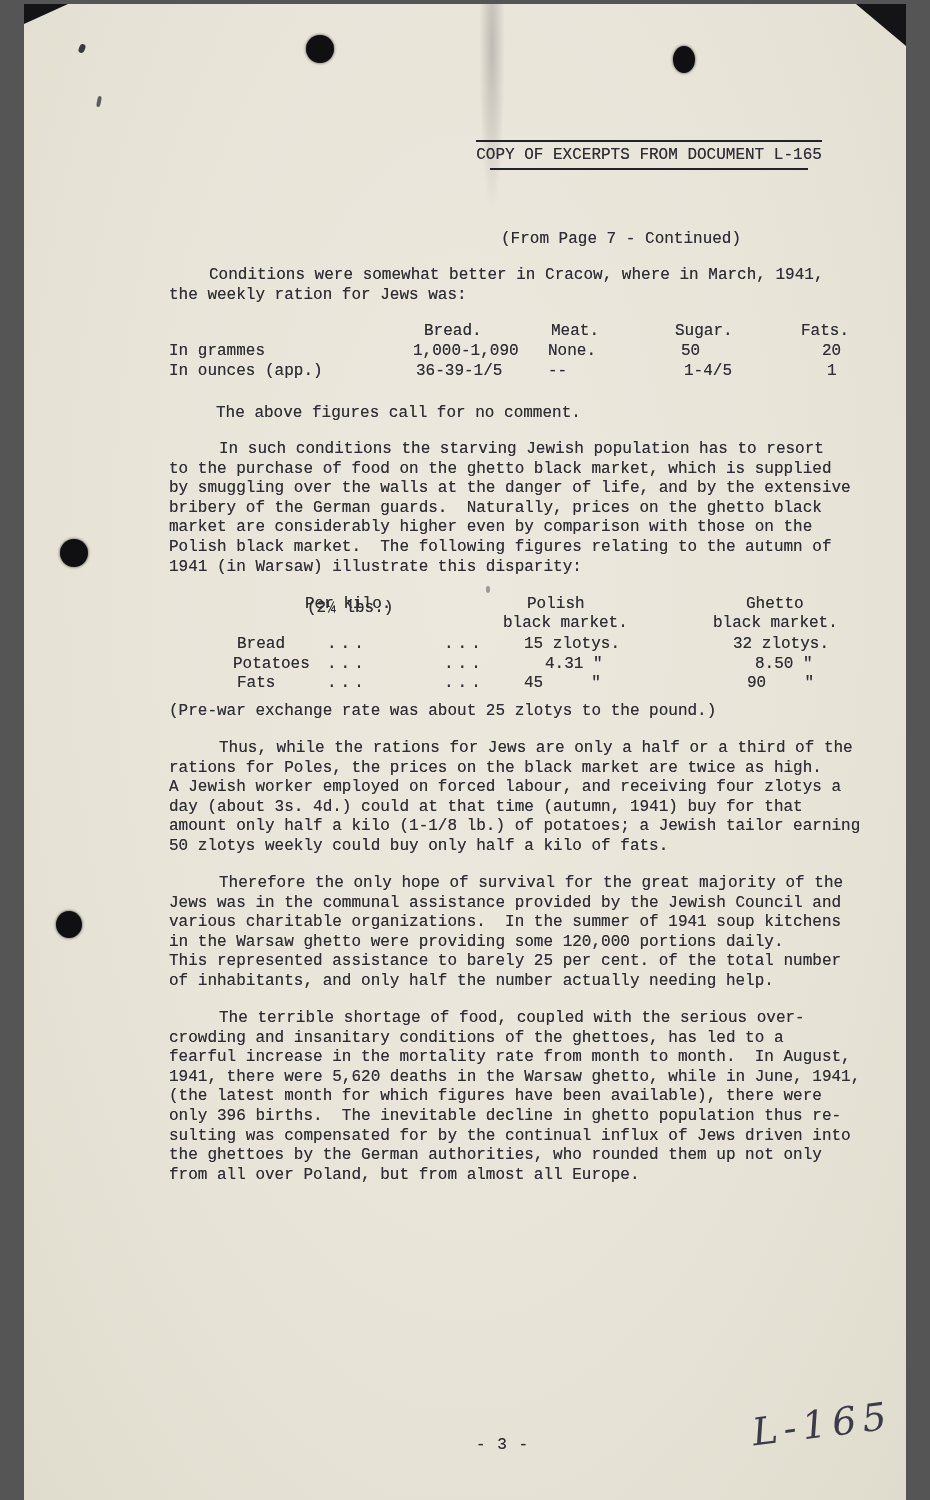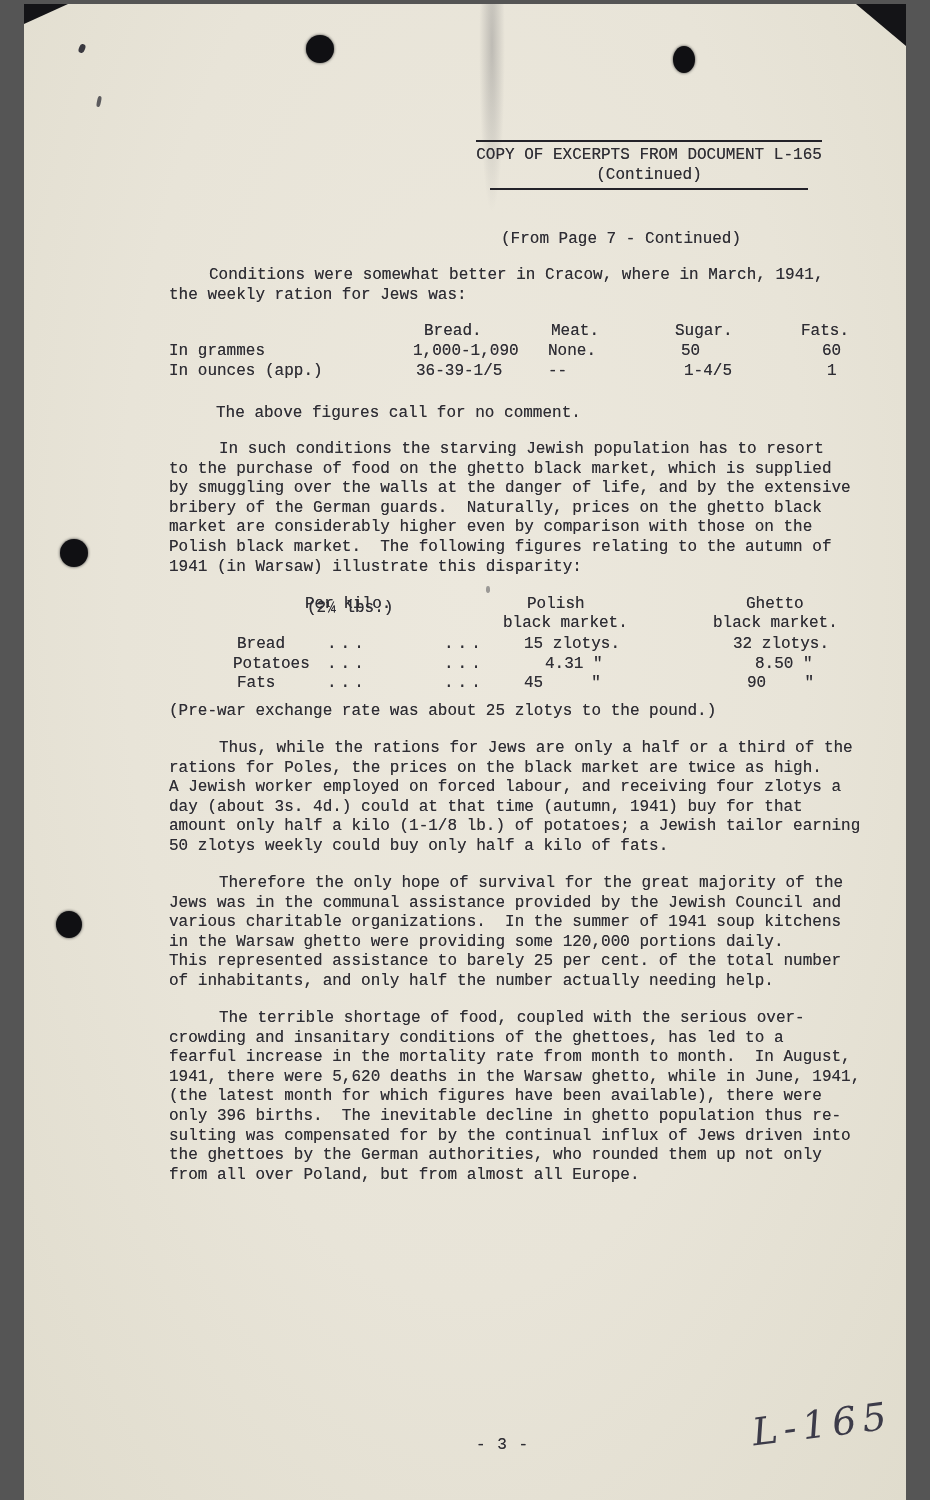--- a/index.html
+++ b/index.html
@@ -112,39 +112,38 @@
   <div class="hole hole-3"></div>
   <div class="hole hole-4"></div>
   <div class="speck speck-1"></div>
   <div class="speck speck-2"></div>
   <div class="speck speck-3"></div>
   <div class="smudge"></div>
 
   <div class="title-block">
     <div class="rule-top"></div>
     <div>COPY OF EXCERPTS FROM DOCUMENT L-165</div>
-    <div>(Continued)</div>
     <div class="rule-bottom"></div>
   </div>
 
   <div class="subtitle">(From Page 7 - Continued)</div>
 
   <div class="para" style="top:262px; --indent:40px"><div class="line first">Conditions were somewhat better in Cracow, where in March, 1941,</div><div class="line">the weekly ration for Jews was:</div></div>
 
   <div class="tbl" style="top:318px">
     <span class="cell" style="left:400px; top:0">Bread.</span>
     <span class="cell" style="left:527px; top:0">Meat.</span>
     <span class="cell" style="left:651px; top:0">Sugar.</span>
     <span class="cell" style="left:777px; top:0">Fats.</span>
 
     <span class="cell" style="left:145px; top:20px">In grammes</span>
     <span class="cell" style="left:389px; top:20px">1,000-1,090</span>
     <span class="cell" style="left:524px; top:20px">None.</span>
     <span class="cell" style="left:657px; top:20px">50</span>
-    <span class="cell" style="left:798px; top:20px">60</span>
+    <span class="cell" style="left:798px; top:20px">20</span>
 
     <span class="cell" style="left:145px; top:40px">In ounces (app.)</span>
     <span class="cell" style="left:392px; top:40px">36-39-1/5</span>
     <span class="cell" style="left:524px; top:40px">--</span>
     <span class="cell" style="left:660px; top:40px">1-4/5</span>
     <span class="cell" style="left:803px; top:40px">1</span>
   </div>
 
   <div class="para" style="top:400px; --indent:47px"><div class="line first">The above figures call for no comment.</div></div>
 

